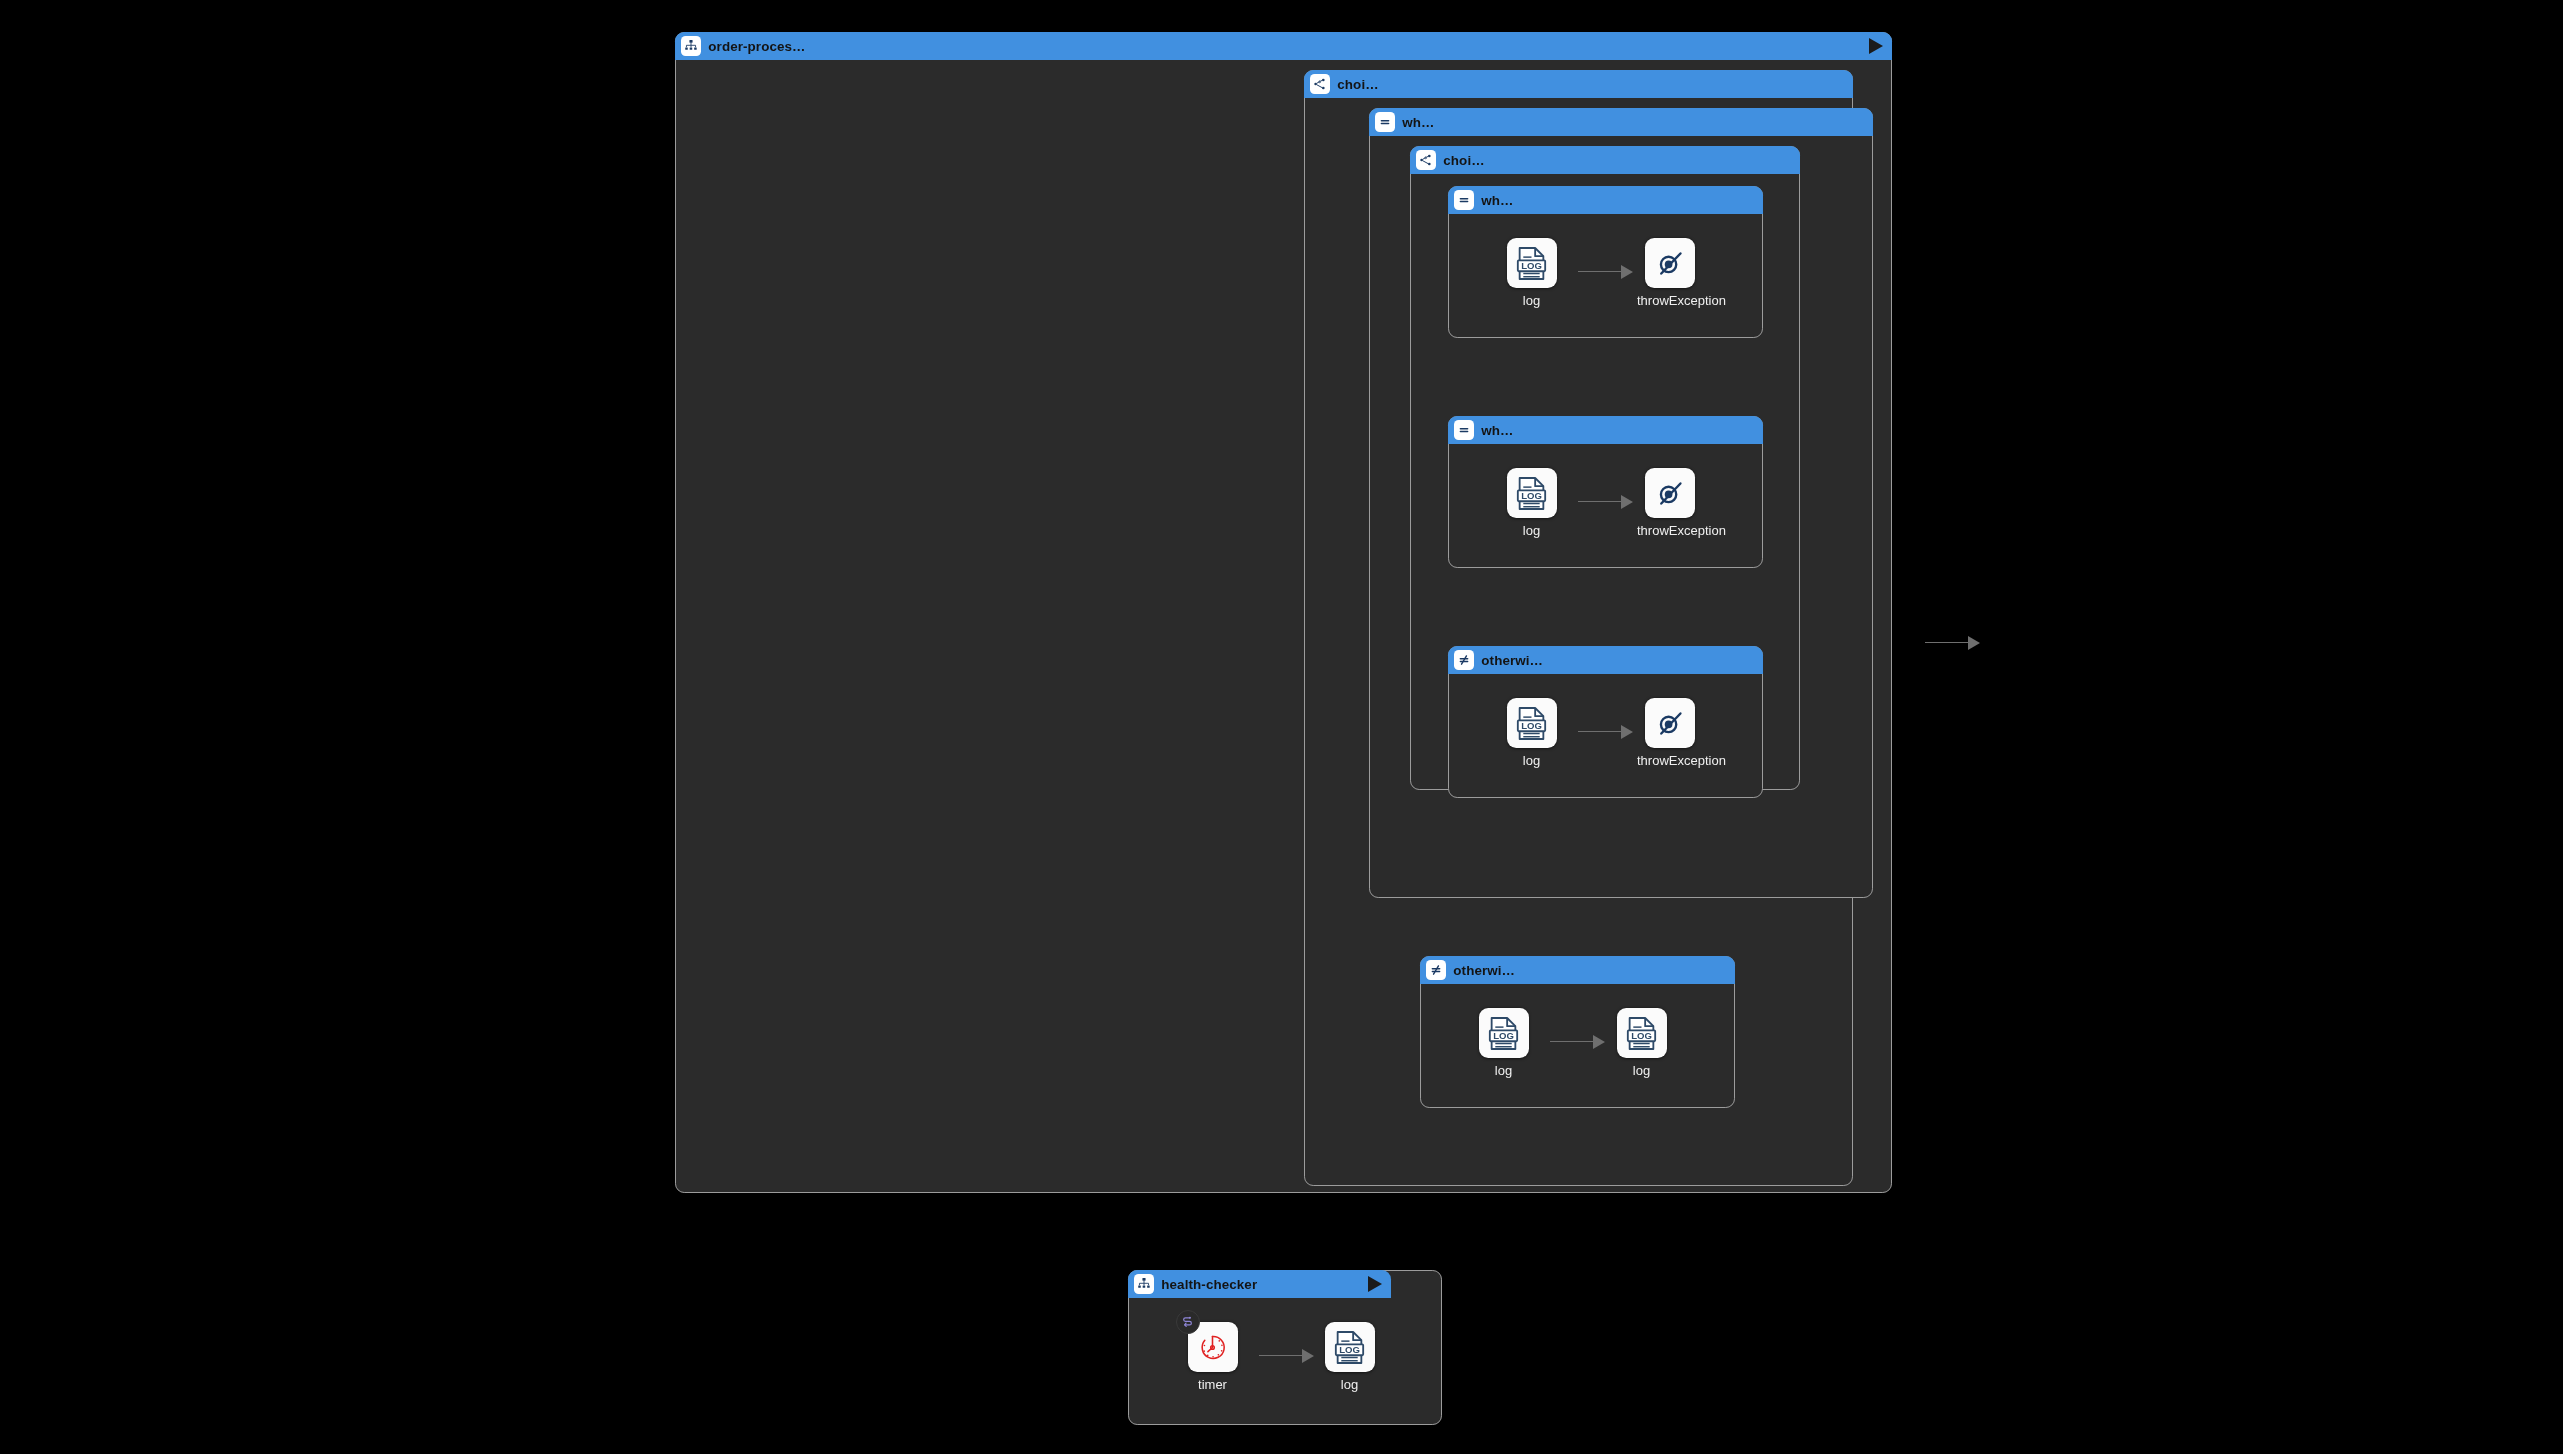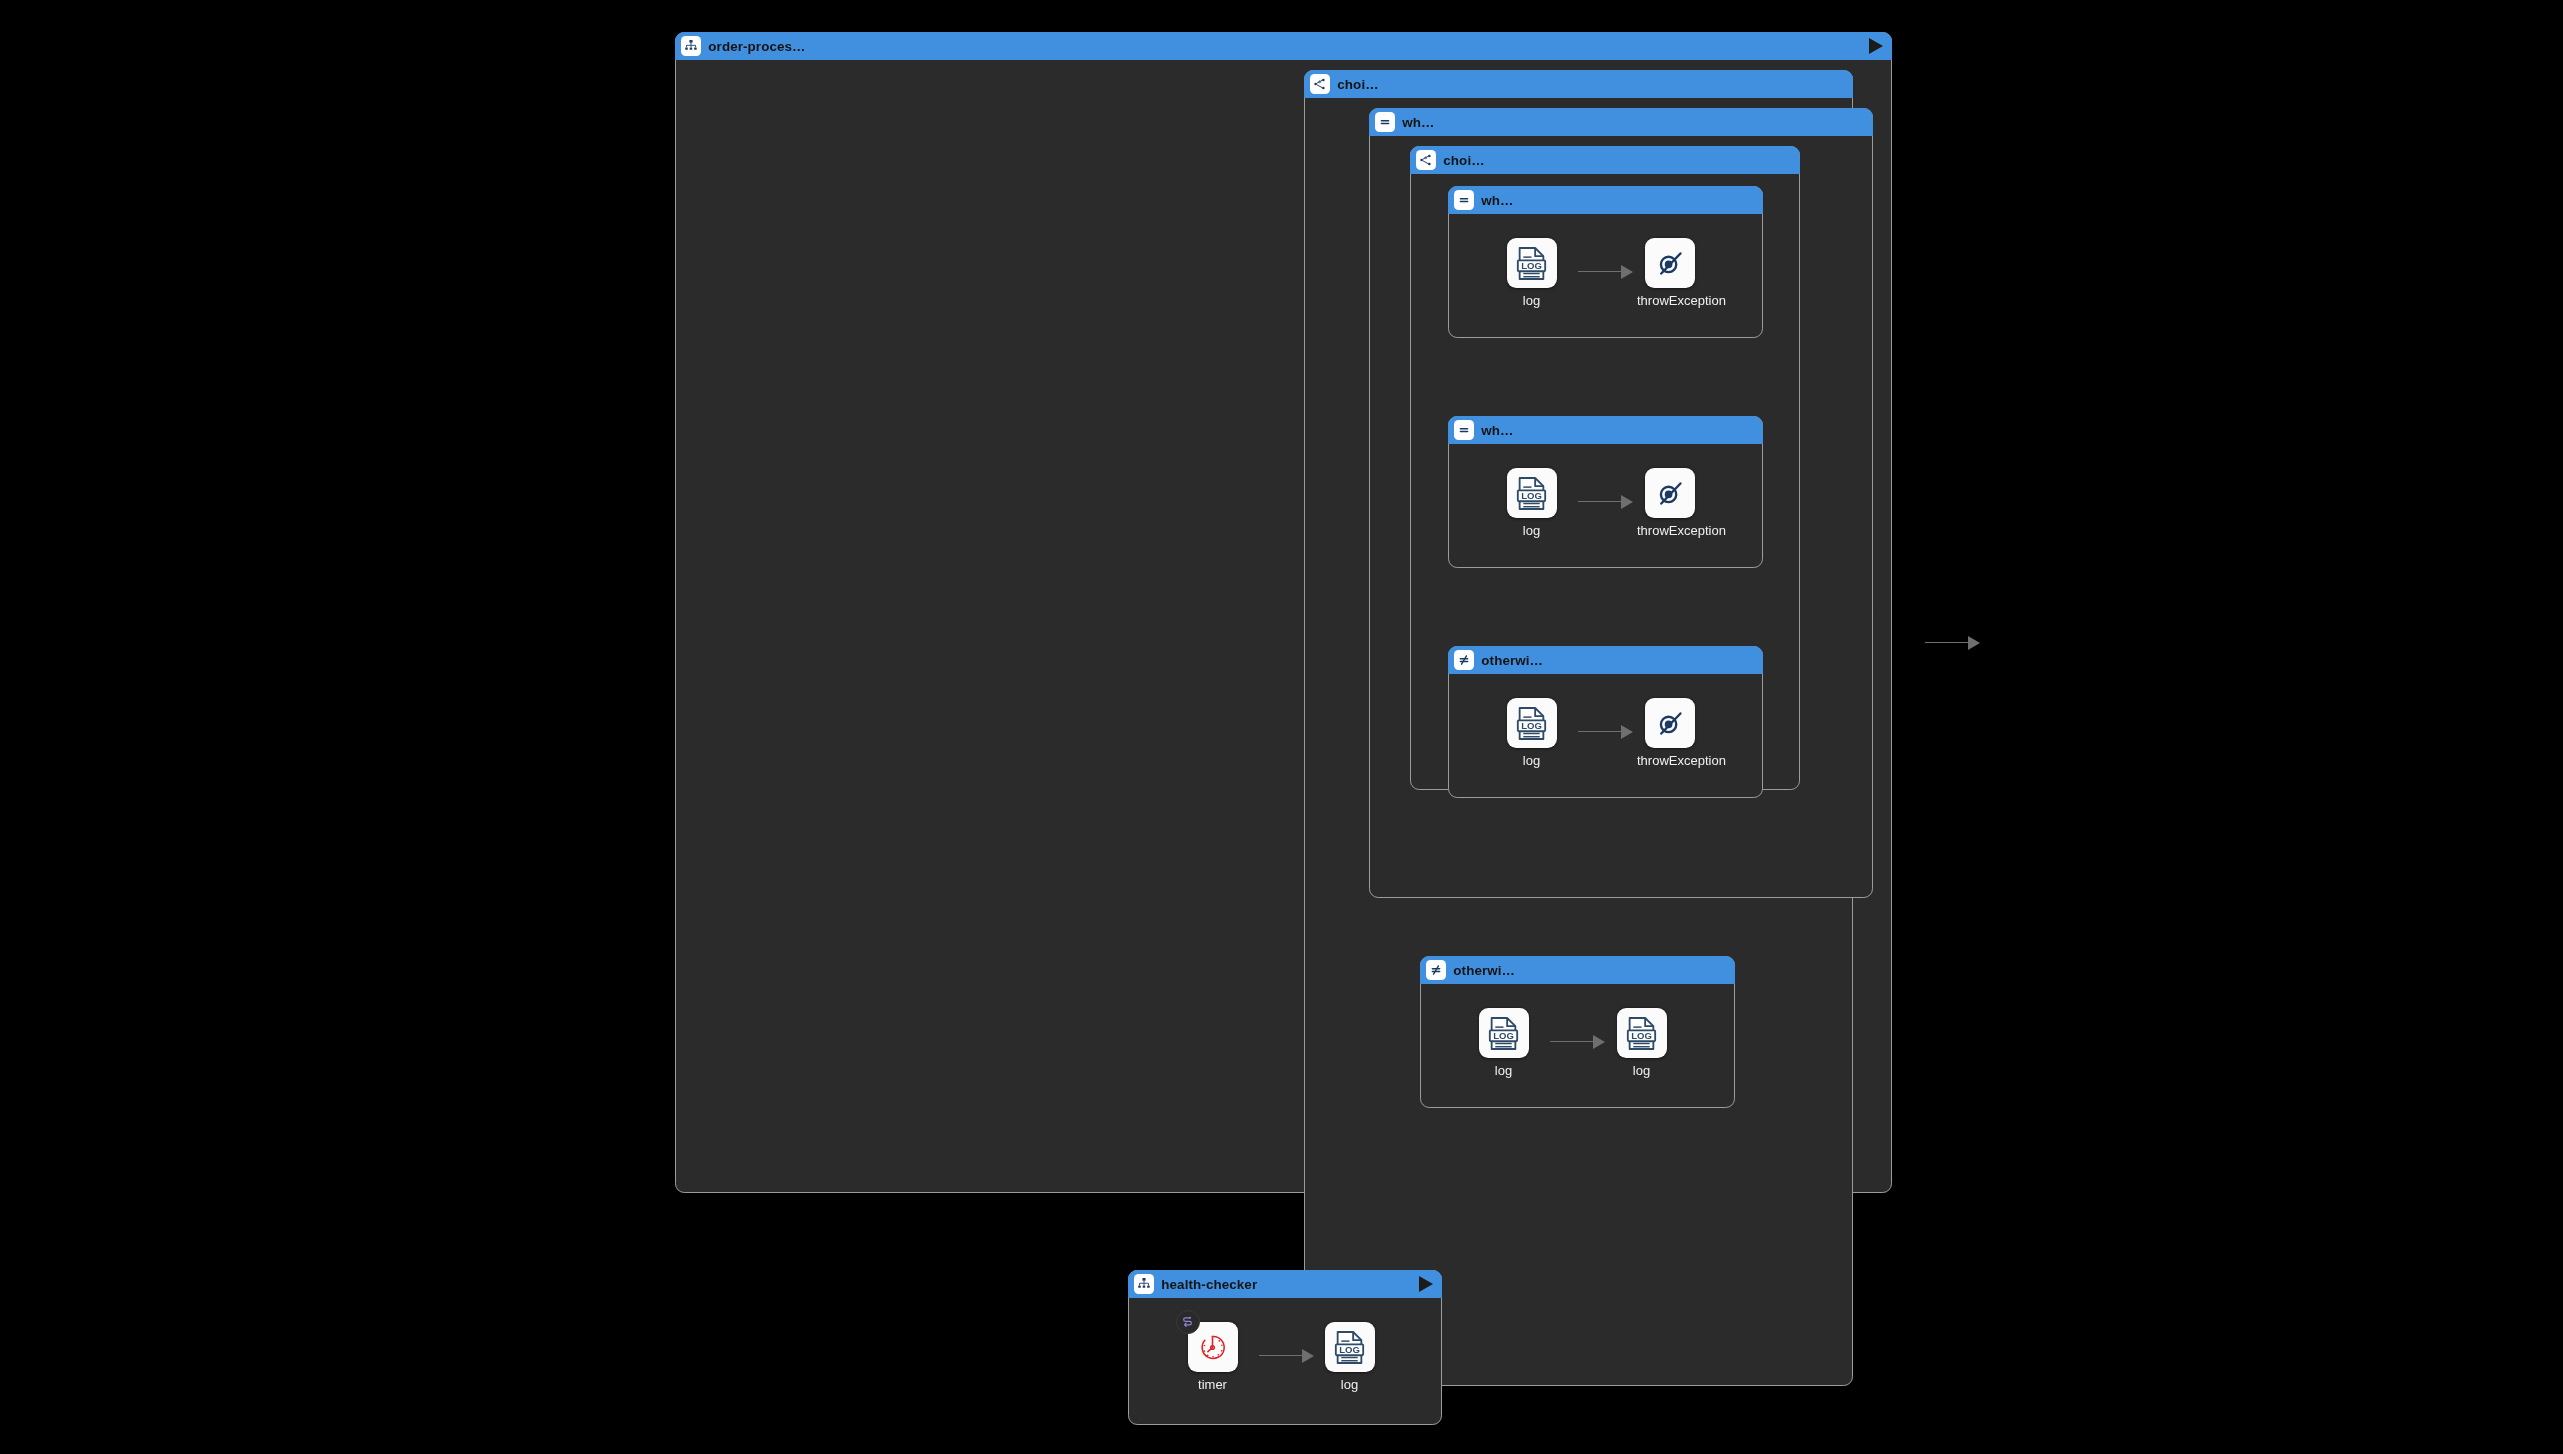--- a/index.html
+++ b/index.html
@@ -250,21 +250,21 @@
         </span>
       </div>
       <div class="step-label">log</div>
     </div>
 
     <div class="arrow" style="left:1249px; top:604px; width:55px;">
       <span class="shaft"></span>
       <span class="head"></span>
     </div>
 
-    <div class="node-group" style="left:628px; top:37px; width:549px; height:1316px;">
+    <div class="node-group" style="left:628px; top:37px; width:549px; height:1116px;">
       <div class="group-header" style="width:549px;">
         <span class="header-icon">
           <svg width="14" height="14" viewBox="0 0 16 16">
             <circle cx="11.8" cy="3.4" r="1.5" fill="#1b3a63"></circle>
             <circle cx="11.8" cy="12.6" r="1.5" fill="#1b3a63"></circle>
             <circle cx="3" cy="8" r="1.5" fill="#1b3a63"></circle>
             <path d="M4.2 7.2 L10.5 3.8 M4.2 8.8 L10.5 12.2" stroke="#1b3a63" stroke-width="1.1" fill="none"></path>
             <path d="M6.2 5.2 L8.2 4.1 M7 6.8 L9 5.8" stroke="#1b3a63" stroke-width="0.9"></path>
           </svg>
         </span>
@@ -491,21 +491,21 @@
           </div>
           <div class="step-label">log</div>
         </div>
       </div>
 
     </div>
   </div>
 
   <div class="node-group" style="left:1128px; top:1270px; width:314px; height:155px;">
 
-    <div class="group-header with-play" style="width:314px;">
+    <div class="group-header with-play" style="width:263px;">
       <span class="header-icon">
         <svg width="14" height="14" viewBox="0 0 16 16">
           <rect x="6.2" y="1" width="3.6" height="3.2" rx="0.5" fill="#1b3a63"></rect>
           <path d="M8 4.4 V7.2 M2.8 7.2 H13.2 M2.8 7.2 V9.4 M8 7.2 V9.4 M13.2 7.2 V9.4" stroke="#1b3a63" stroke-width="1" fill="none"></path>
           <rect x="1.4" y="9.6" width="2.9" height="2.8" rx="0.4" fill="#1b3a63"></rect>
           <rect x="6.5" y="9.6" width="2.9" height="2.8" rx="0.4" fill="#1b3a63"></rect>
           <rect x="11.6" y="9.6" width="2.9" height="2.8" rx="0.4" fill="#1b3a63"></rect>
         </svg>
       </span>
       <span class="header-title">health-checker</span>

